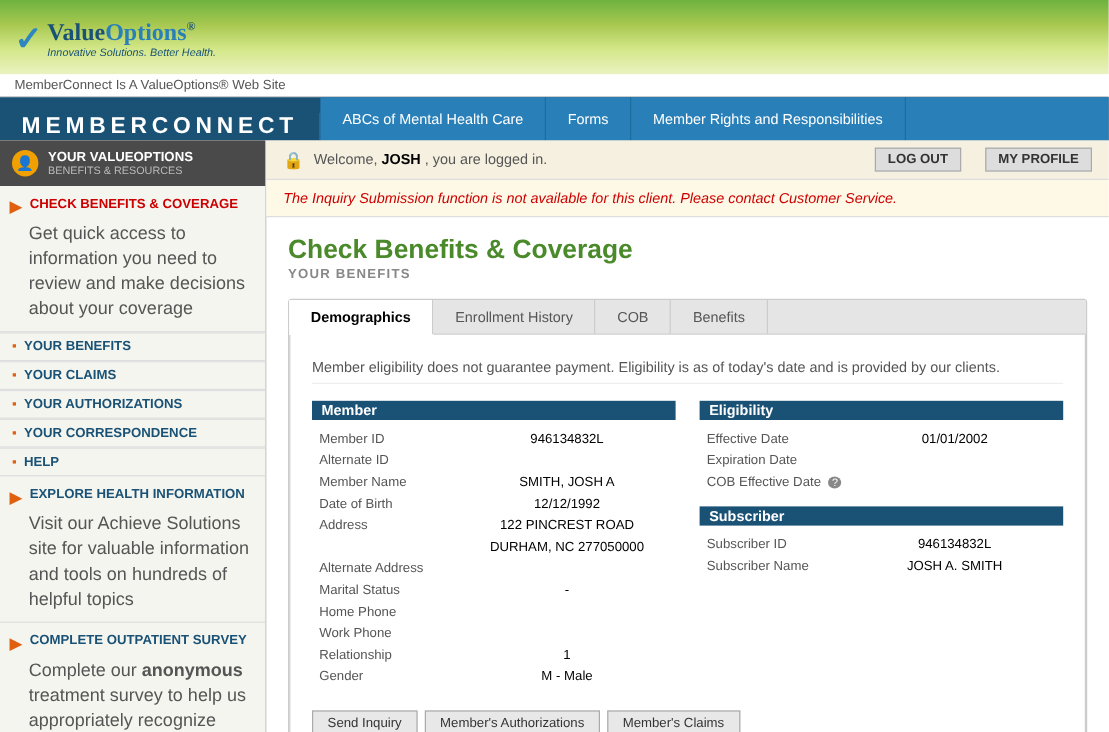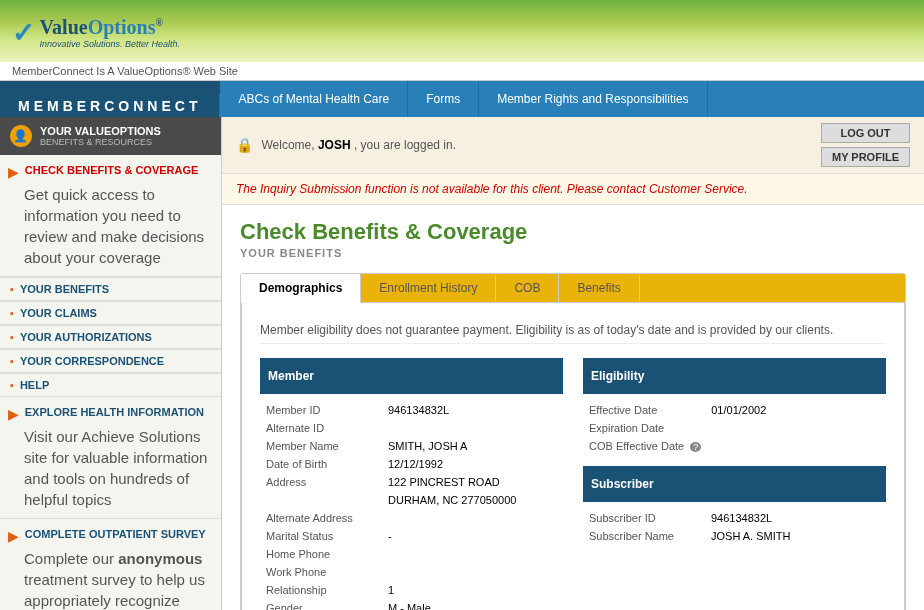--- a/index.html
+++ b/index.html
@@ -29,21 +29,21 @@
     
     #main-nav {
       background: #1a5276;
       display: flex;
       align-items: stretch;
       height: 36px;
     }
     #nav-brand {
       background: #1a5276;
       color: #fff;
-      font-size: 14px;
+      font-size: 19px;
       font-weight: bold;
       letter-spacing: 4px;
       padding: 0 18px;
       display: flex;
       align-items: center;
       border-right: 1px solid #2e6da0;
       margin-top: 13px;
     }
     #nav-links {
       display: flex;
@@ -154,21 +154,21 @@
     }
     #welcome-area {
       display: flex;
       align-items: center;
       gap: 8px;
       color: #555;
       font-size: 12px;
     }
     #welcome-area .lock-icon { color: #888; font-size: 14px; }
     #welcome-area strong { color: #000; }
-    #top-bar-buttons { display: flex; gap: 4px; flex-direction: column; }
+    #top-bar-buttons { display: flex; gap: 20px; }
     .top-btn {
       background: #ddd;
       border: 1px solid #aaa;
       padding: 3px 10px;
       font-size: 11px;
       font-weight: bold;
       cursor: pointer;
       color: #333;
     }
 
@@ -202,21 +202,21 @@
       margin-bottom: 14px;
     }
 
     
     #tabs-container {
       border: 1px solid #ccc;
       border-radius: 3px 3px 0 0;
     }
     #tabs-row {
       display: flex;
-      background: #eab308;
+      background: #e5e5e5;
       border-bottom: 1px solid #ccc;
     }
     .tab {
       padding: 7px 18px;
       font-size: 12px;
       cursor: pointer;
       color: #555;
       border-right: 1px solid #ccc;
     }
     .tab.active {
@@ -246,27 +246,27 @@
     #info-grid {
       display: flex;
       gap: 20px;
     }
     .info-section { flex: 1; }
     .info-section-title {
       background: #1a5276;
       color: #fff;
       font-weight: bold;
       font-size: 12px;
-      padding: 11px 8px;
+      padding: 1px 8px;
       margin-bottom: 6px;
     }
     .info-table { width: 100%; font-size: 11px; }
     .info-table tr td { padding: 2px 4px; vertical-align: top; }
     .info-table tr td:first-child { color: #555; white-space: nowrap; width: 120px; }
-    .info-table tr td:last-child { color: #000; }
+    .info-table tr td:last-child { color: #000; text-align: center; }
 
     
     #action-buttons {
       margin-top: 18px;
       display: flex;
       gap: 6px;
     }
     .action-btn {
       background: #e8e8e8;
       border: 1px solid #aaa;

